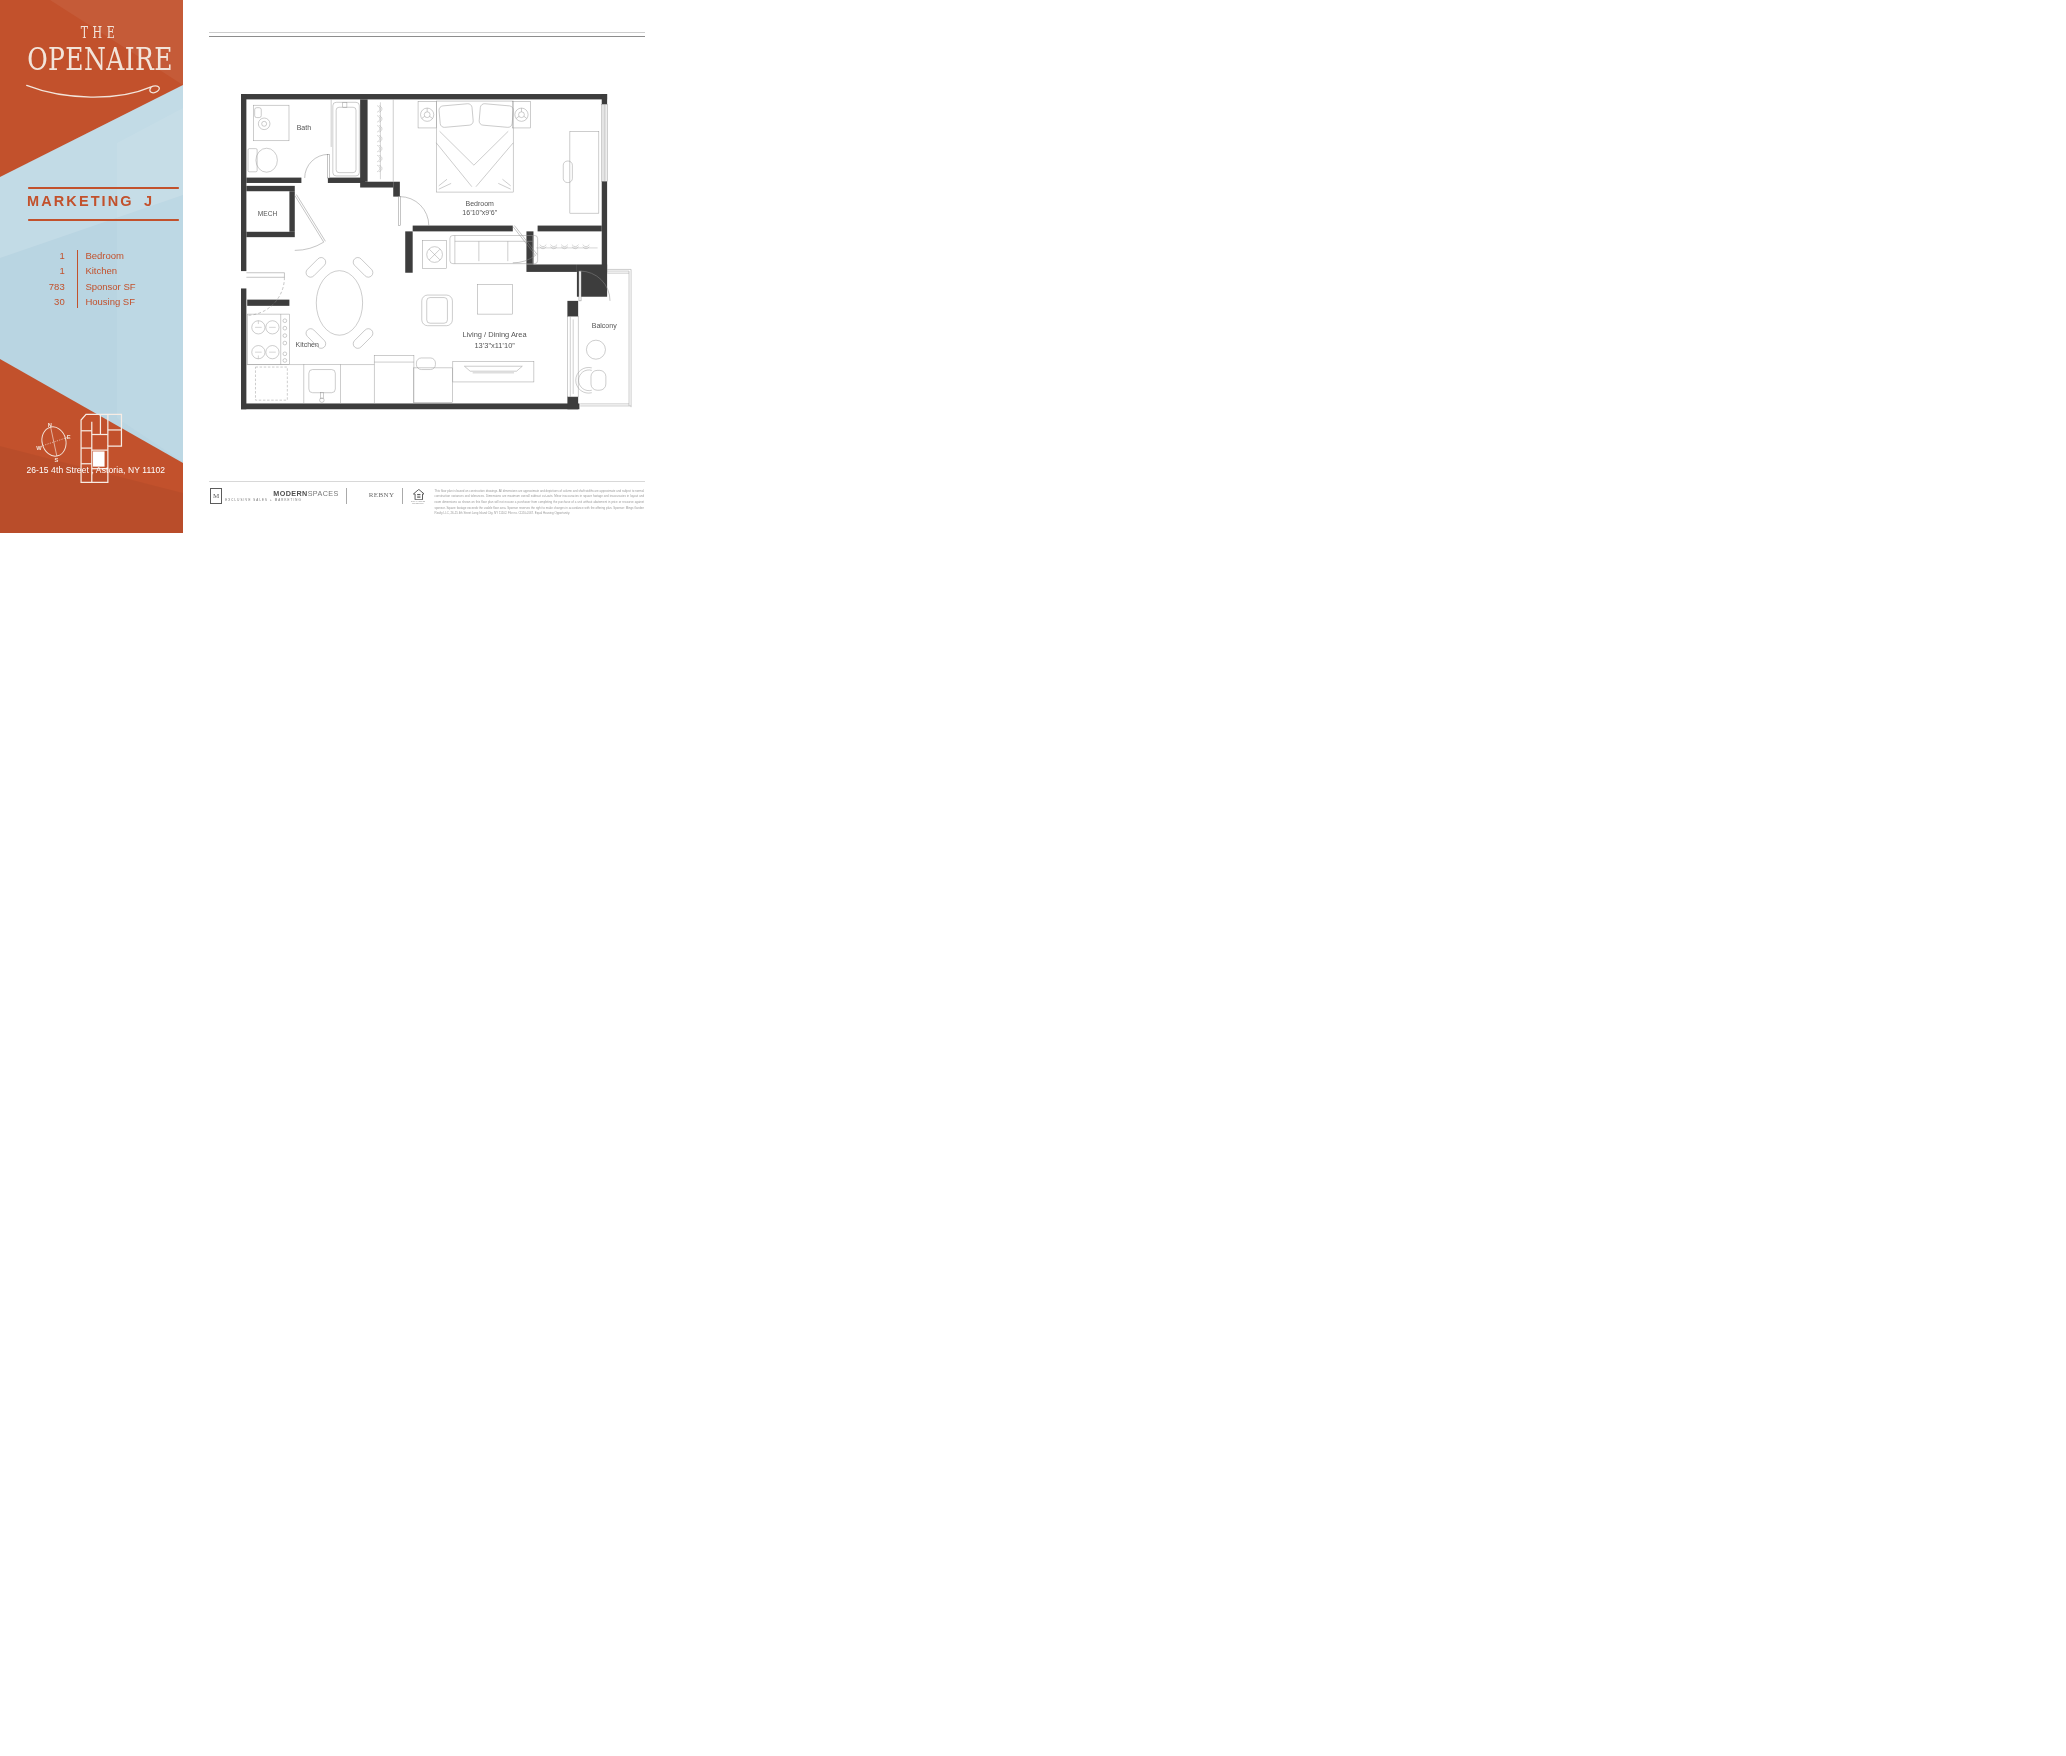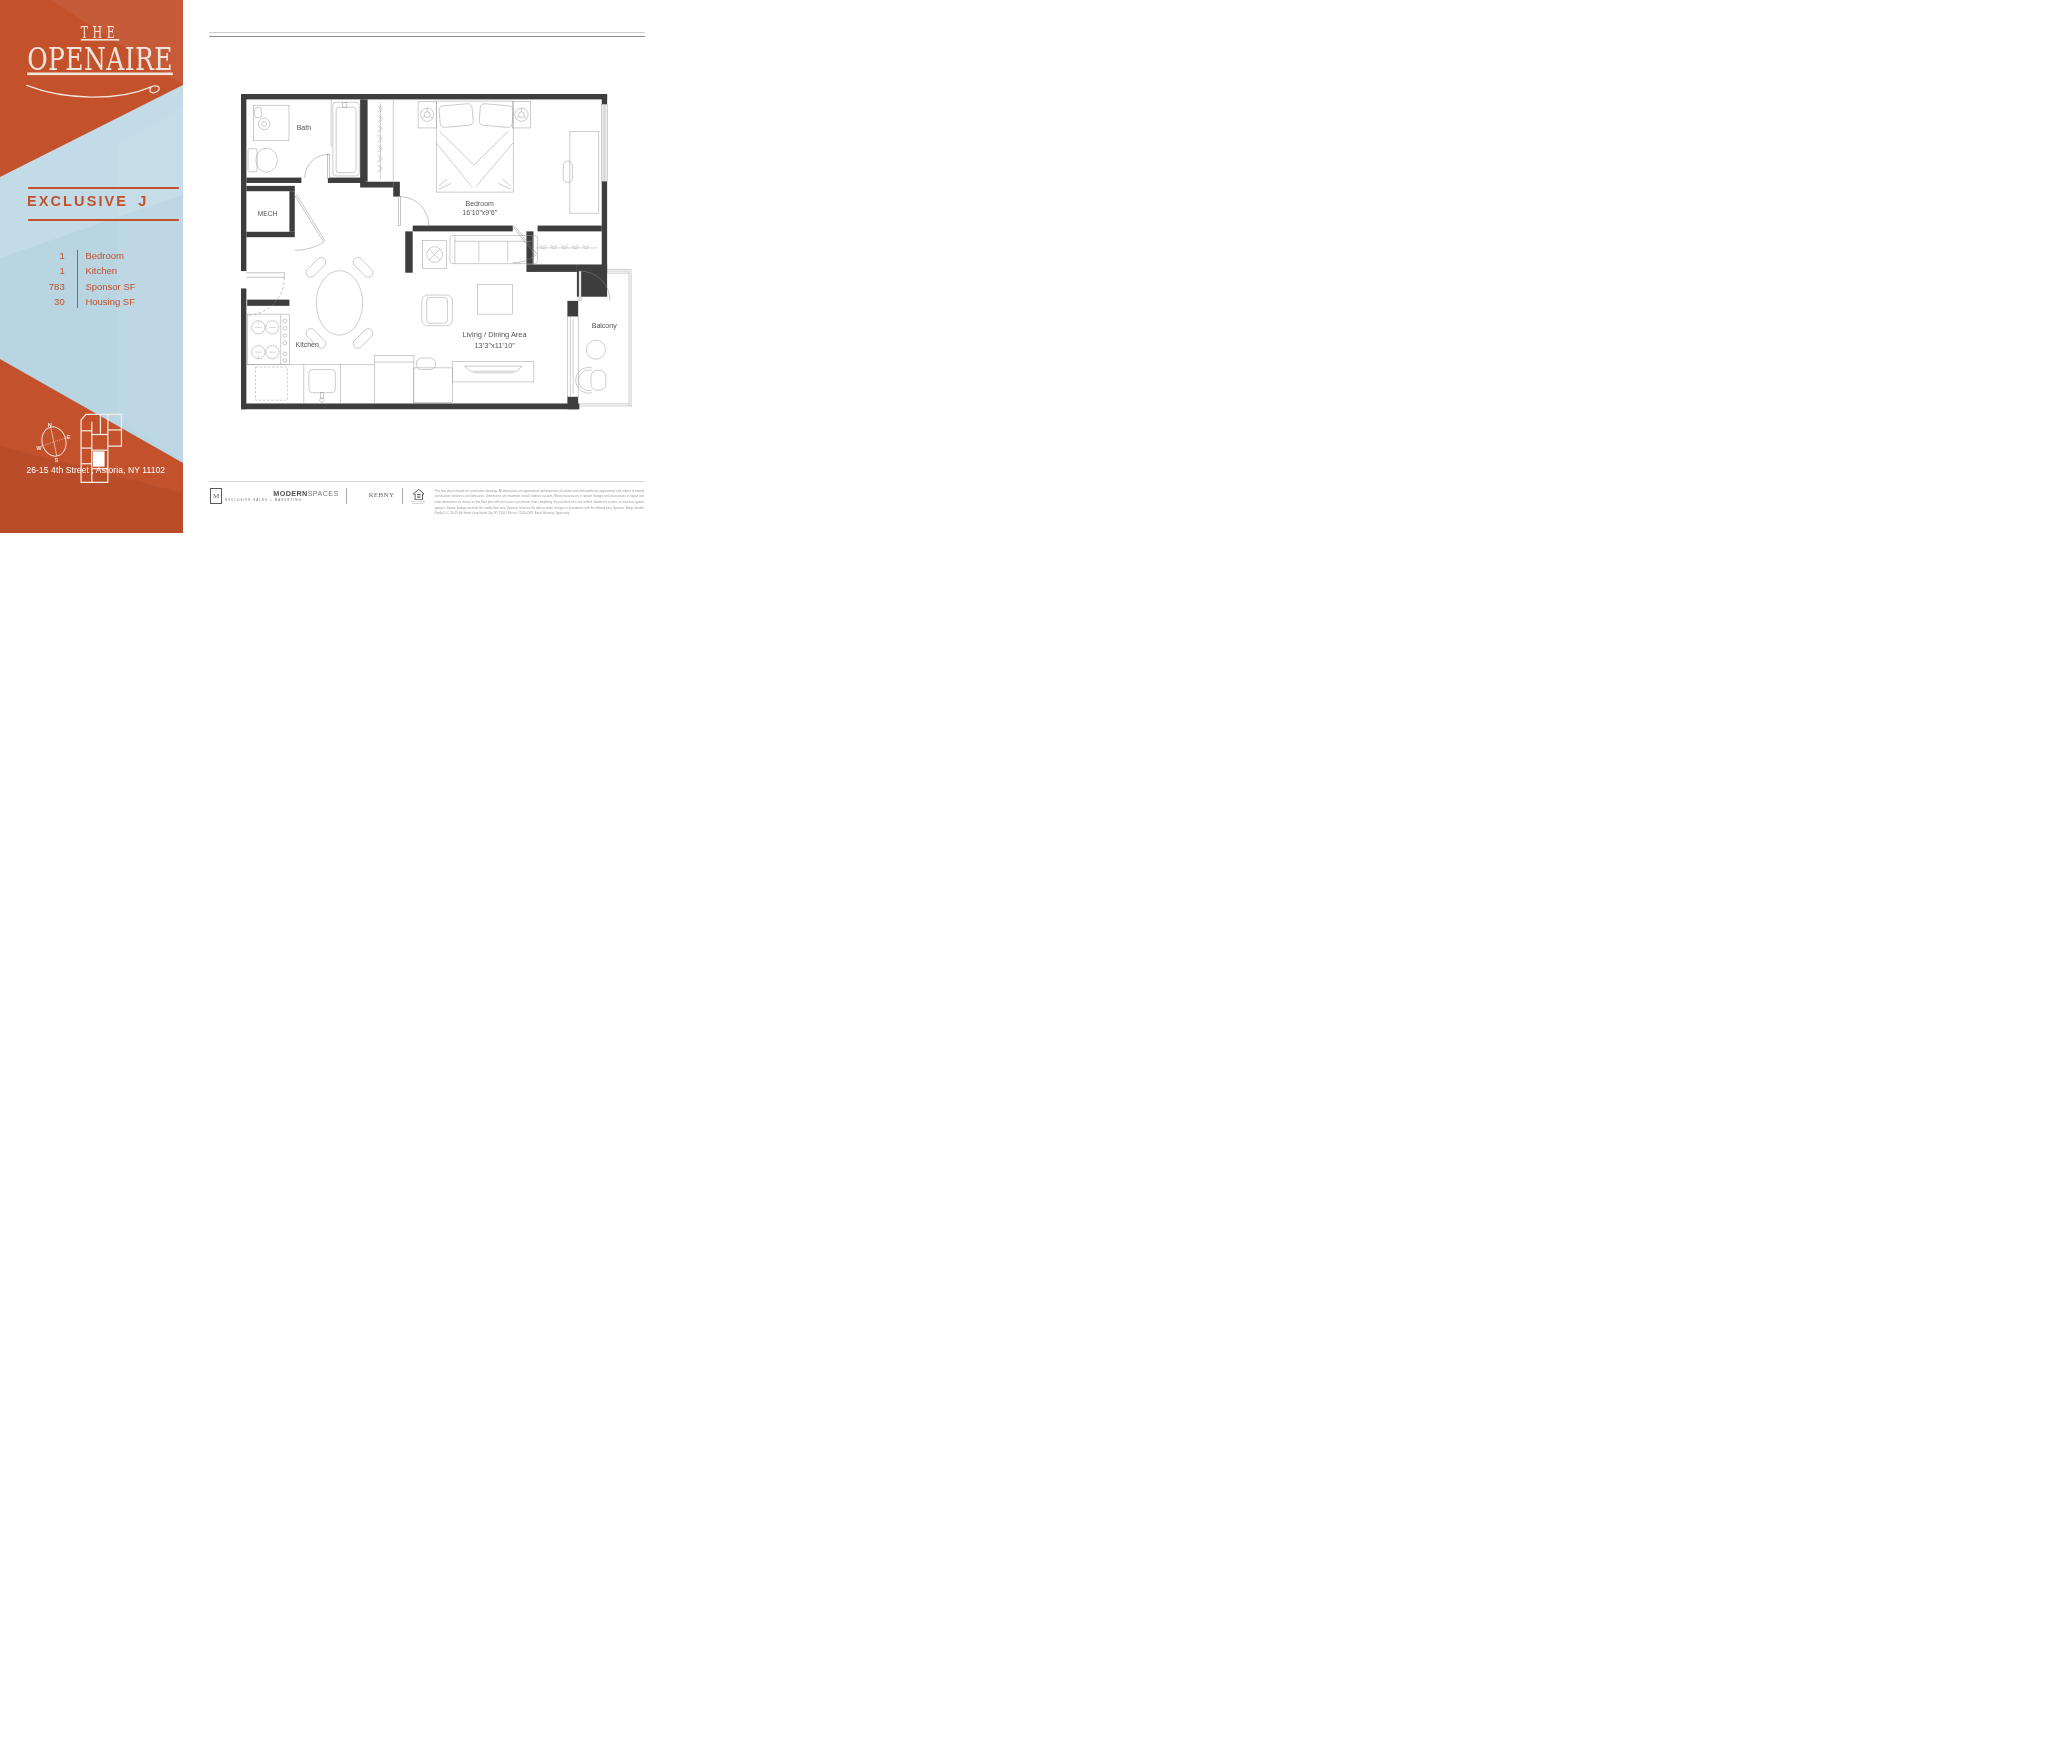--- a/index.html
+++ b/index.html
@@ -13,21 +13,21 @@
     clip-path:polygon(0 177px,183px 85px,183px 463px,0 359px);}
   .blue-facet-1{position:absolute;inset:0;background:rgba(255,255,255,.14);
     clip-path:polygon(0 177px,183px 85px,183px 195px,0 258px);}
   .blue-facet-2{position:absolute;inset:0;background:rgba(255,255,255,.07);
     clip-path:polygon(117px 143px,183px 108px,183px 462px,117px 418px);}
   .orange-facet{position:absolute;inset:0;background:rgba(255,255,255,.06);
     clip-path:polygon(50px 0,183px 0,183px 85px);}
   .orange-facet-b{position:absolute;inset:0;background:rgba(0,0,0,.045);
     clip-path:polygon(0 446px,183px 493px,183px 533px,0 533px);}
 
-  .logo{position:absolute;left:0;top:21.5px;width:200px;text-align:center;color:#f2e4da;text-decoration:underline;}
+  .logo{position:absolute;left:0;top:21.5px;width:200px;text-align:center;color:#f2e4da;}
   .logo-the{font-family:"DejaVu Serif",serif;font-size:11px;letter-spacing:4.5px;
     transform:scaleY(1.55);transform-origin:top center;}
   .logo-main{font-family:"DejaVu Serif",serif;font-size:25px;margin-top:5.8px;letter-spacing:0.4px;
     transform:scaleY(1.30);transform-origin:top center;font-weight:400;}
   .logo-swash{position:absolute;left:18.6px;top:61px;}
 
   .res-title{position:absolute;left:27px;top:193px;width:153px;color:#c2512c;
     font-size:14.5px;font-weight:700;letter-spacing:2.1px;word-spacing:4.1px;}
   .rule{position:absolute;left:28px;width:151px;height:1.7px;background:#c2512c;border-radius:0.8px;}
   .rule-top{top:187px;} .rule-bot{top:219px;}
@@ -79,21 +79,21 @@
 
     <div class="logo">
       <div class="logo-the">THE</div>
       <div class="logo-main">OPENAIRE</div>
       <svg class="logo-swash" width="149" height="16.5" viewBox="0 0 360 40">
         <path d="M18,6 C110,42 240,44 318,10 C336,2 346,12 335,20 C324,28 310,22 320,10" stroke="#f2e4da" stroke-width="3.2" fill="none" stroke-linecap="round"></path>
       </svg>
     </div>
 
     <div class="rule rule-top"></div>
-    <div class="res-title">EXCLUSIVE J</div>
+    <div class="res-title">MARKETING J</div>
     <div class="rule rule-bot"></div>
 
     <div class="stats">
       <div class="stat-divider"></div>
       <div class="stat-row">
         <div class="stat-val">1</div>
         <div class="stat-label">Bedroom</div>
       </div>
       <div class="stat-row">
         <div class="stat-val">1</div>

